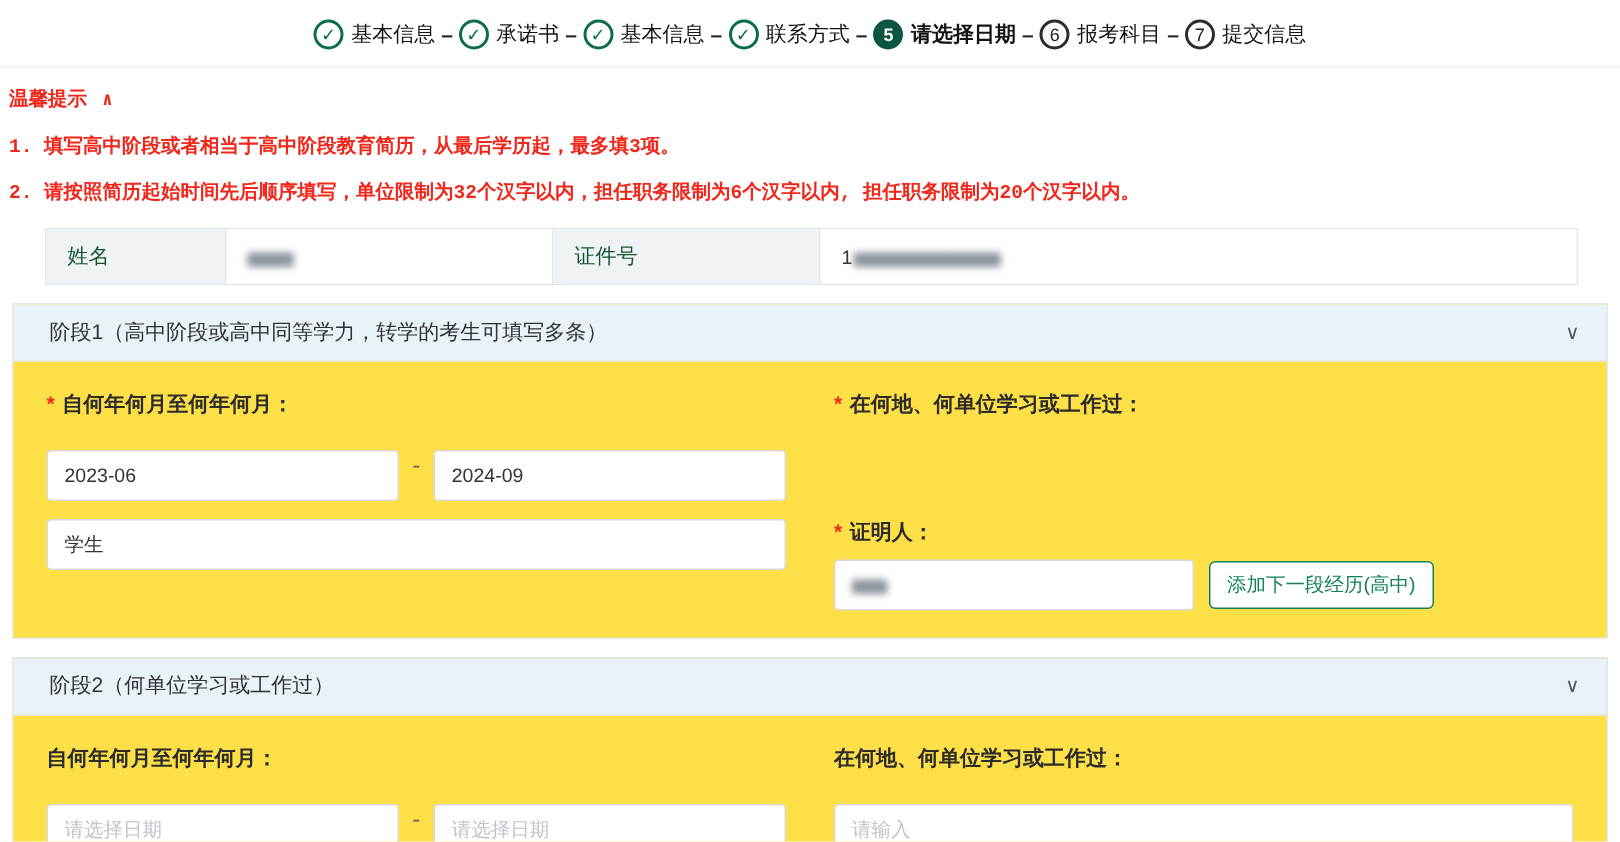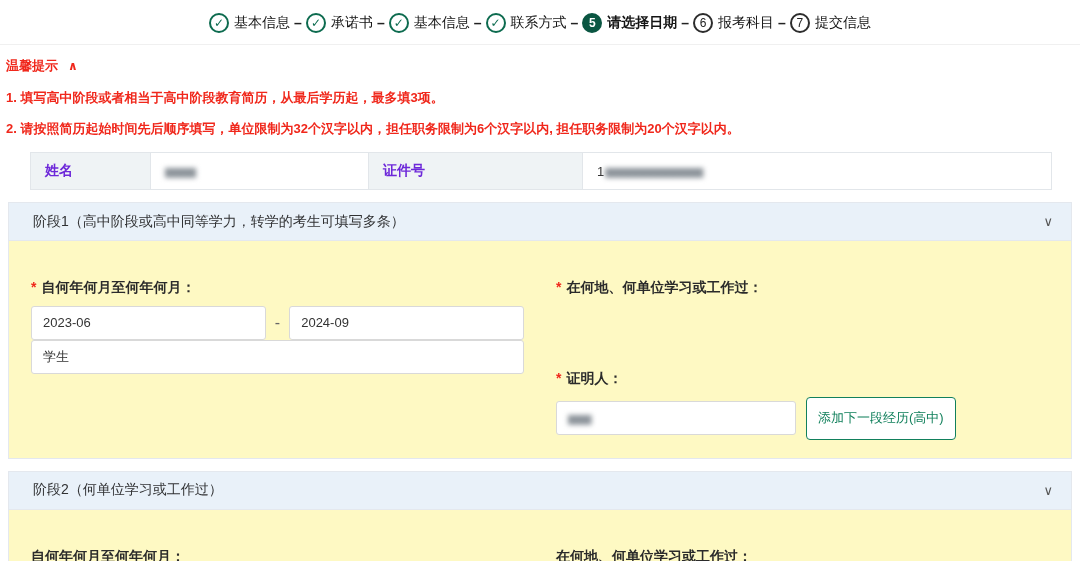--- a/index.html
+++ b/index.html
@@ -14,62 +14,62 @@
     display: flex; align-items: center; justify-content: center;
     font-size: 12px; line-height: 1; }
   .circle.done  { border: 2px solid #0d6b4f; color: #0d6b4f; font-weight: bold; }
   .circle.active{ background: #0b5642; border: 2px solid #0b5642; color: #fff; font-weight: bold; }
   .circle.todo  { border: 2px solid #2c2c2c; color: #222; }
   .step-label { font-size: 14px; color: #141414; }
   .step.is-active .step-label { font-weight: bold; }
   .step-dash { margin: 0 4px; font-weight: bold; color: #222; font-size: 14px; }
 
   
-  .notice { padding: 12px 6px 0 6px; }
+  .notice { padding: 12px 6px 0 6px; font-family: Liberation Mono, monospace; }
   .notice-head { display: flex; align-items: center; gap: 10px; }
   .red { color: #f0271b; }
   .notice-title { font-size: 13px; font-weight: bold; }
   .notice-toggle { font-size: 12px; font-weight: bold; cursor: pointer; }
   .notice-line { font-size: 13px; font-weight: bold; margin-top: 15px; line-height: 1.2; }
 
   
   .summary { display: flex; margin: 16px 28px 0 30px; height: 38px;
     border: 1px solid #e2e6ea; font-size: 14px; }
   .s-cell { display: flex; align-items: center; padding: 0 14px; height: 100%;
     border-right: 1px solid #e2e6ea; overflow: hidden; white-space: nowrap; }
   .s-cell:last-child { border-right: none; }
-  .s-label { background: #eff3f5; font-weight: bold; color: #6d28d9; }
+  .s-label { background: #eff3f5; font-weight: normal; color: #14532d; }
   .s-value { background: #fff; font-size: 13px; }
-  .w-l1 { width: 120px; } .w-v1 { width: 218px; } .w-l2 { width: 214px; } .w-v2 { flex: 1; }
+  .w-l1 { width: 120px; } .w-v1 { width: 218px; } .w-l2 { width: 178px; } .w-v2 { flex: 1; }
   .masked { filter: blur(2.5px); color: #8d949b; font-size: 11px; letter-spacing: -1px; }
   .id-prefix { margin-right: 1px; }
 
   
-  .panel { margin: 12px 8px 0 8px; border: 1px solid #e4e8ee; background: #fef9c3; }
+  .panel { margin: 12px 8px 0 8px; border: 1px solid #e4e8ee; background: #fde047; }
   .panel-header { height: 38px; background: #e9f1f9; display: flex; align-items: center;
     justify-content: space-between; padding: 0 18px 0 24px; cursor: pointer;
     border-bottom: 1px solid #e4e8ee; }
   .panel-title { font-size: 14px; color: #303133; }
   .chevron { font-size: 13px; color: #555; }
   .panel-body { padding: 8px 22px 18px 22px; }
   .grid2 { display: grid; grid-template-columns: 1fr 1fr; column-gap: 32px; }
   .field-label { font-size: 14px; font-weight: bold; color: #2b2b2b;
-    margin: 30px 0 10px 0; line-height: 1.2; }
+    margin: 12px 0 10px 0; line-height: 1.2; }
   .req { color: #f0271b; margin-right: 5px; font-weight: bold; }
   .inp { height: 34px; border: 1px solid #d9d9d9; border-radius: 3px; background: #fff;
     padding: 0 11px; font-size: 13px; color: #333; width: 100%; outline: none;
-    font-family: "Liberation Sans", "DejaVu Sans", sans-serif; }
+    font-family: "Liberation Sans", "DejaVu Sans", sans-serif; margin-top: 12px; }
   .inp::placeholder { color: #bfc4cc; }
   .date-row { display: flex; align-items: center; }
   .date-row .inp { flex: 1; }
   .date-sep { margin: 0 9px; color: #666; }
   .inline-row { display: flex; align-items: center; }
   .fake-inp { height: 34px; border: 1px solid #d9d9d9; border-radius: 3px; background: #fff;
     padding: 0 11px; display: flex; align-items: center; width: 240px; }
-  .btn-add { margin-left: 10px; height: 43px; padding: 0 11px; background: #fff;
+  .btn-add { margin-left: 10px; height: 32px; padding: 0 11px; background: #fff;
     border: 1px solid #12805c; border-radius: 4px; color: #12805c; font-size: 13px;
     cursor: pointer; white-space: nowrap;
     font-family: "Liberation Sans", "DejaVu Sans", sans-serif; }
 </style>
 </head>
 <body>
 
 <header class="stepper">
   <div class="step">
     <span class="circle done">✓</span>

